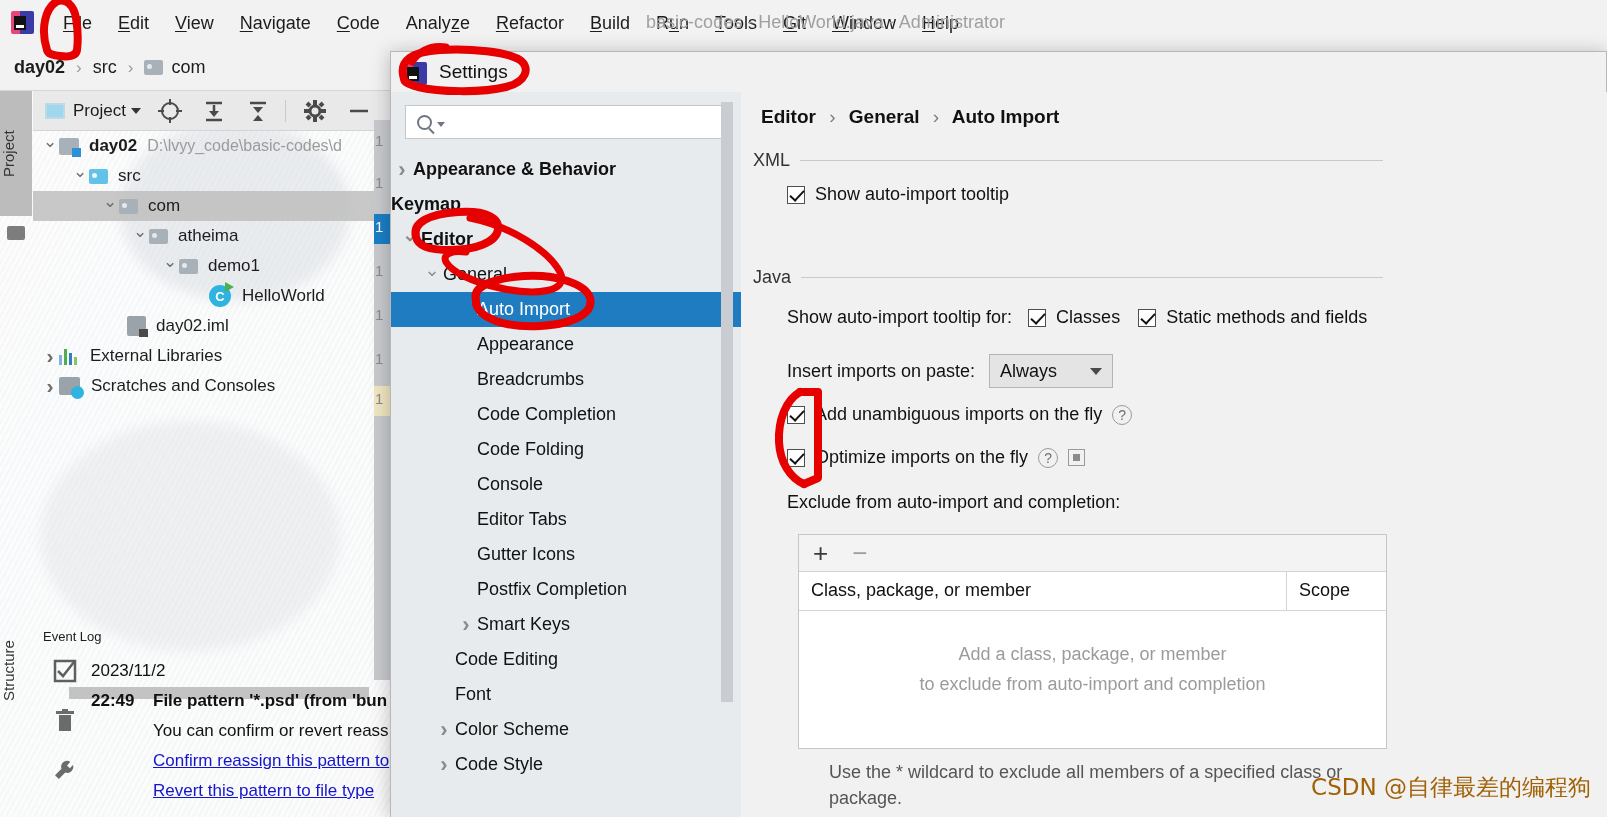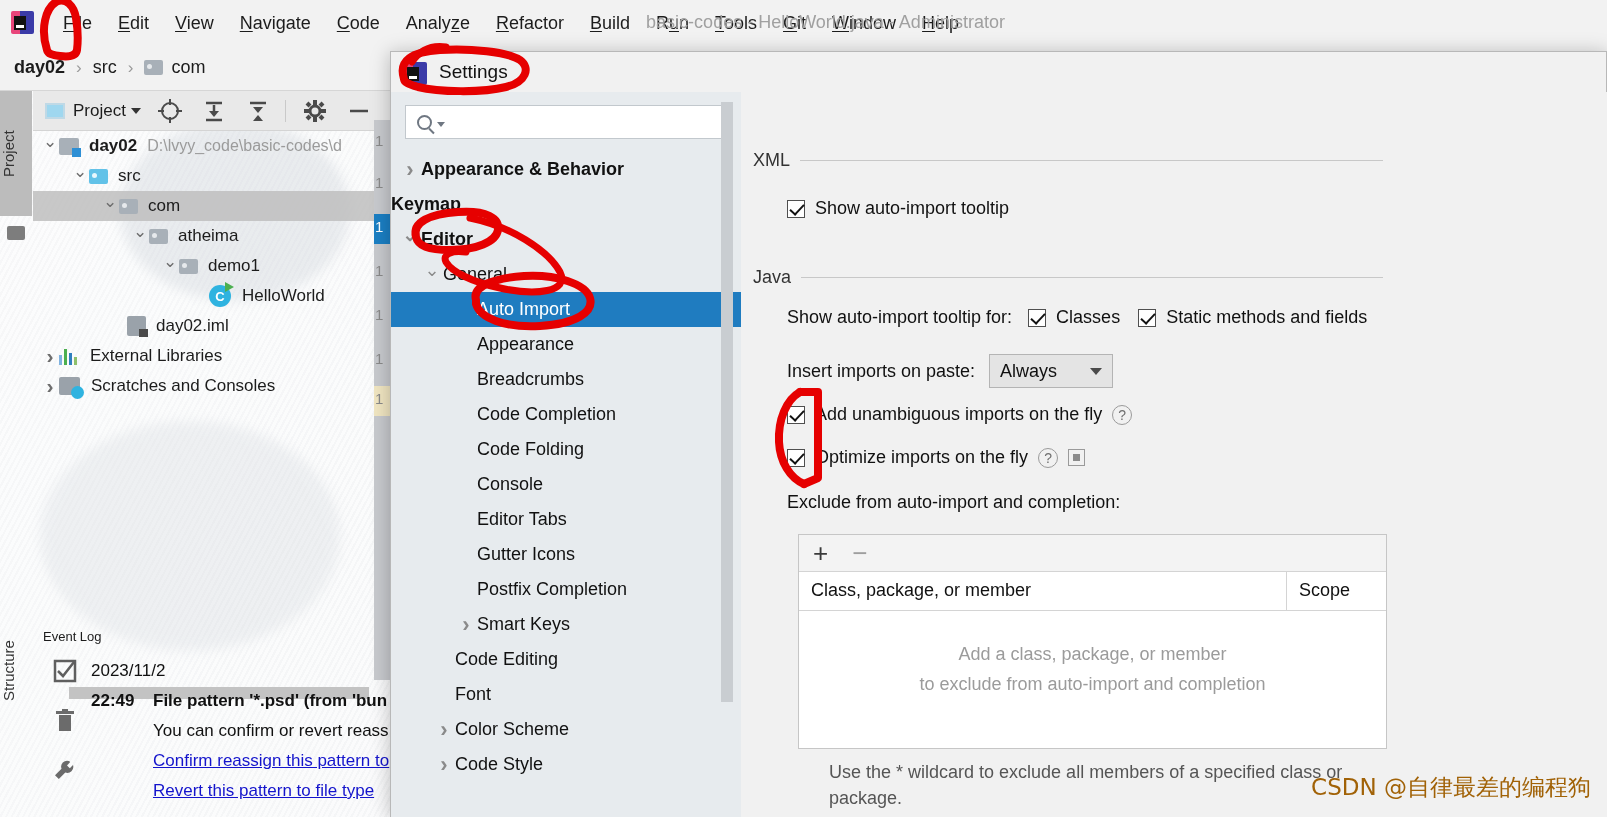--- a/index.html
+++ b/index.html
@@ -404,21 +404,21 @@
 
     <div class="dlg-body">
 
       <div class="dlg-left">
         <div class="searchbox">
           <span class="mag"></span>
           <span class="mag-caret"></span>
         </div>
 
         <div class="nav">
-          <div class="nrow bold" style="padding-left:8px">
+          <div class="nrow bold" style="padding-left:0">
             <span class="nchev right"></span>
             <span>Appearance &amp; Behavior</span>
           </div>
           <div class="nrow bold" style="">
             <span>Keymap</span>
           </div>
           <div class="nrow bold" style="padding-left:8px">
             <span class="nchev down"></span>
             <span>Editor</span>
           </div>
@@ -469,26 +469,33 @@
           </div>
           <div class="nrow" style="padding-left:42px">
             <span class="nchev right"></span>
             <span>Code Style</span>
           </div>
         </div>
         <div class="nav-scroll"></div>
       </div>
 
       <div class="dlg-right">
+        <div class="crumb">
+          <span>Editor</span>
+          <span class="sep">›</span>
+          <span>General</span>
+          <span class="sep">›</span>
+          <span>Auto Import</span>
+        </div>
 
         <div class="sec" style="top:58px">
           <span class="sec-label">XML</span>
           <span class="sec-rule"></span>
         </div>
-        <div class="cbrow" style="left:46px; top:106px">
+        <div class="cbrow" style="left:46px; top:92px">
           <span class="cb on"></span>
           <span>Show auto-import tooltip</span>
         </div>
 
         <div class="sec" style="top:175px">
           <span class="sec-label">Java</span>
           <span class="sec-rule"></span>
         </div>
 
         <div class="cbrow" style="left:46px; top:215px">

